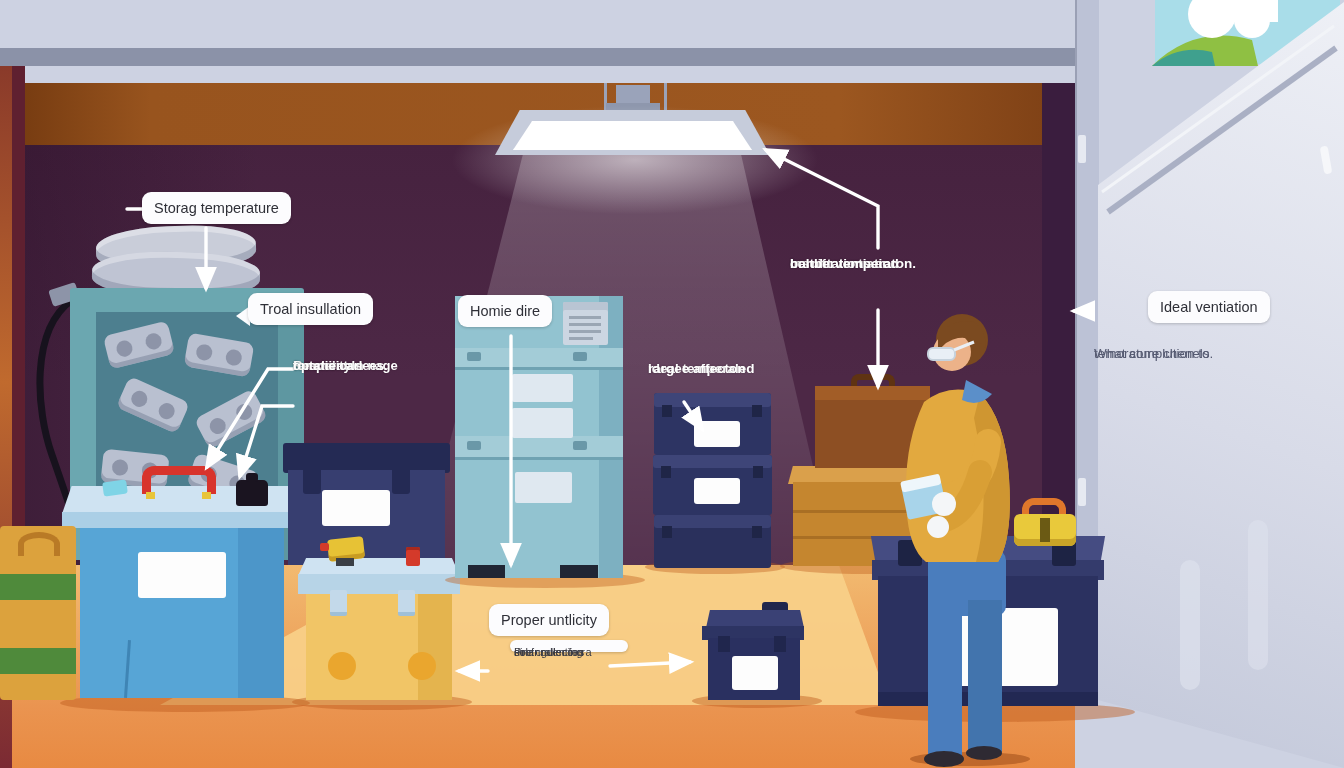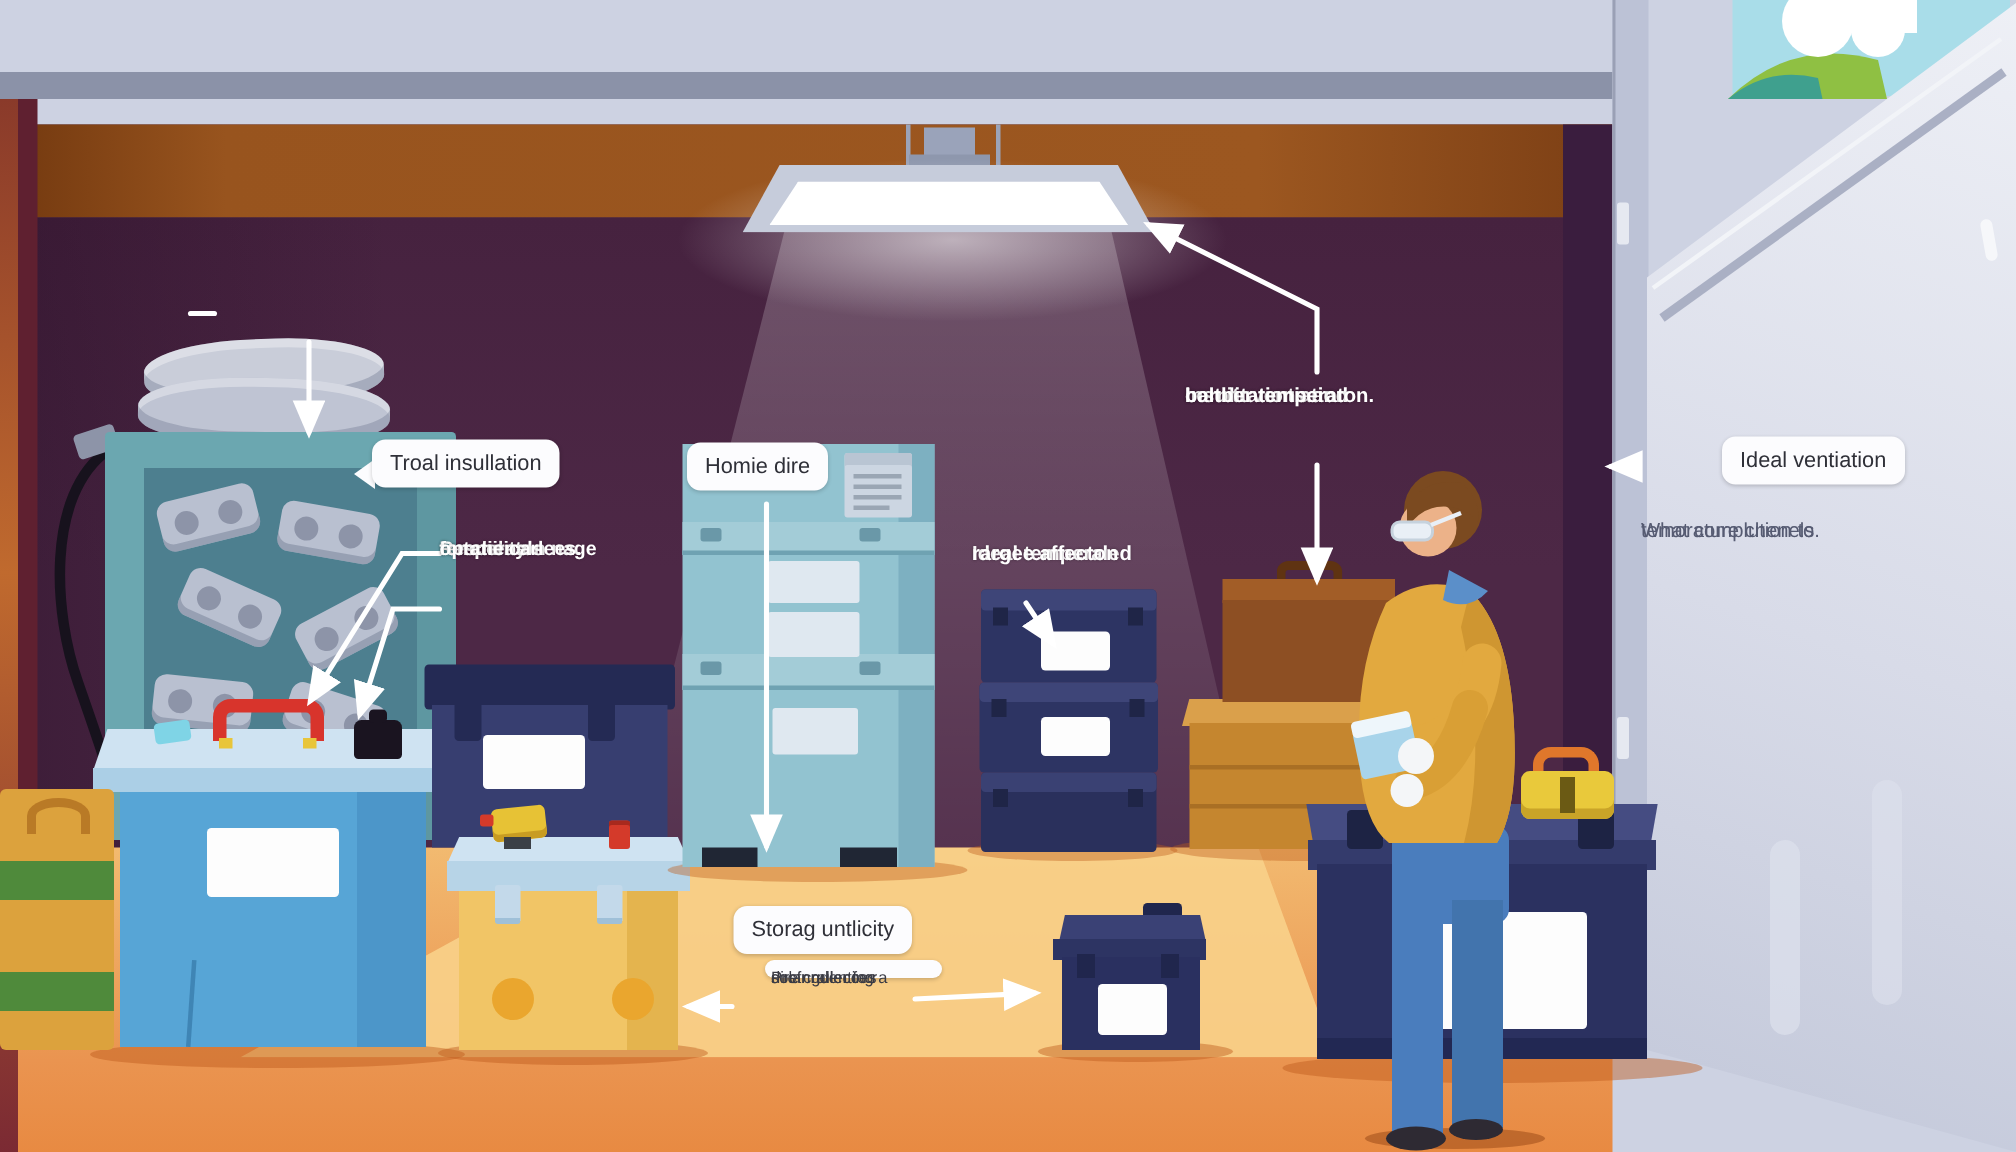--- a/index.html
+++ b/index.html
@@ -287,24 +287,25 @@
       <line x1="684" y1="402" x2="702" y2="429" marker-end="url(#ah)"></line>
       <polyline points="293,369 268,369 207,467" marker-end="url(#ah)"></polyline>
       <polyline points="293,406 262,406 240,476" marker-end="url(#ah)"></polyline>
       <line x1="1091" y1="311" x2="1074" y2="311" marker-end="url(#ah)"></line>
       <line x1="488" y1="671" x2="459" y2="671" marker-end="url(#ah)"></line>
       <line x1="610" y1="666" x2="690" y2="662" marker-end="url(#ah)"></line>
     </g>
     <polygon points="236,316 250,306 250,326" fill="#fcfcfe"></polygon>
   </svg>
 
+  <div class="callout" style="left:142px;top:192px;">Storag temperature</div>
   <div class="callout" style="left:248px;top:293px;">Troal insullation</div>
   <div class="callout" style="left:458px;top:295px;">Homie dire</div>
   <div class="callout" style="left:1148px;top:291px;">Ideal ventiation</div>
-  <div class="callout" style="left:489px;top:604px;">Storag untlicity</div>
+  <div class="callout" style="left:489px;top:604px;">Proper untlicity</div>
 
   <div class="note" style="left:790px;top:256px;width:178px;">
     <div>Insuitr ventiation</div>
     <div>cornlitations and</div>
     <div>baltber temperaton.</div>
   </div>
   <div class="note" style="left:648px;top:361px;width:142px;">
     <div>Ideal temperaled</div>
     <div>rargee affecton</div>
   </div>

